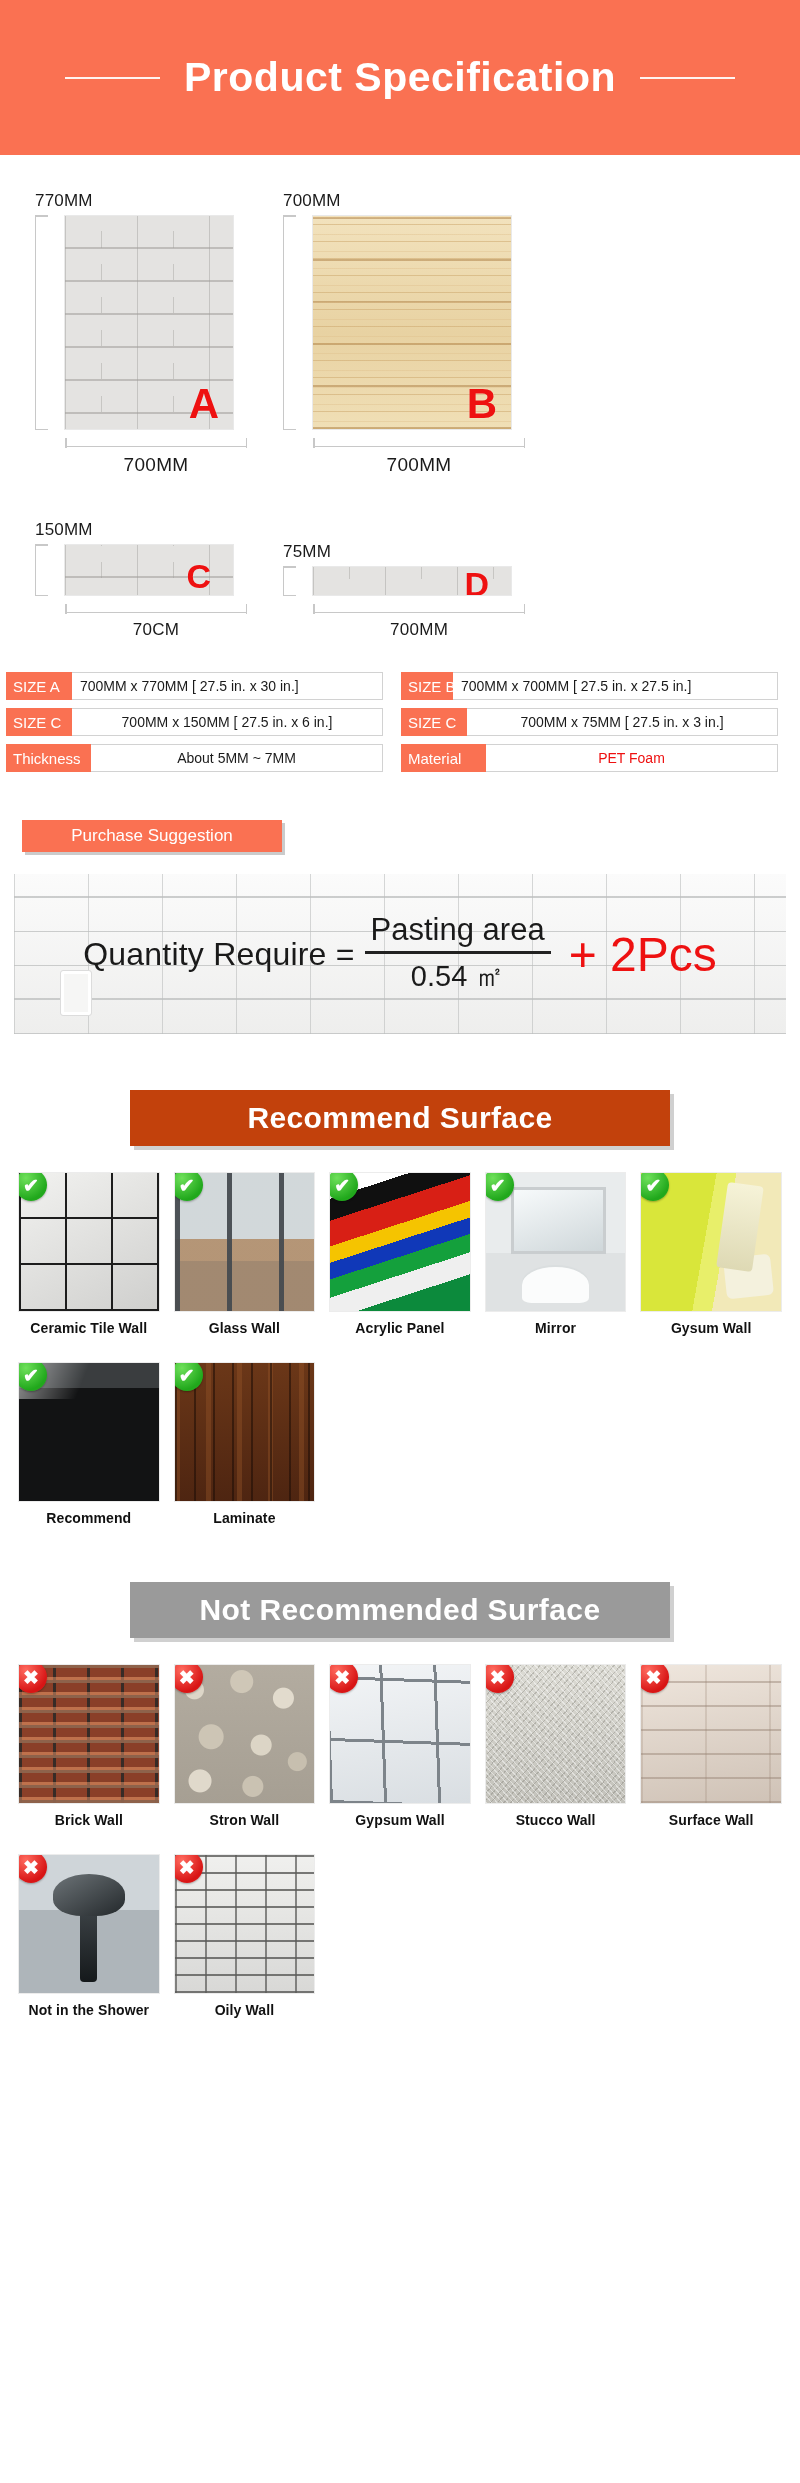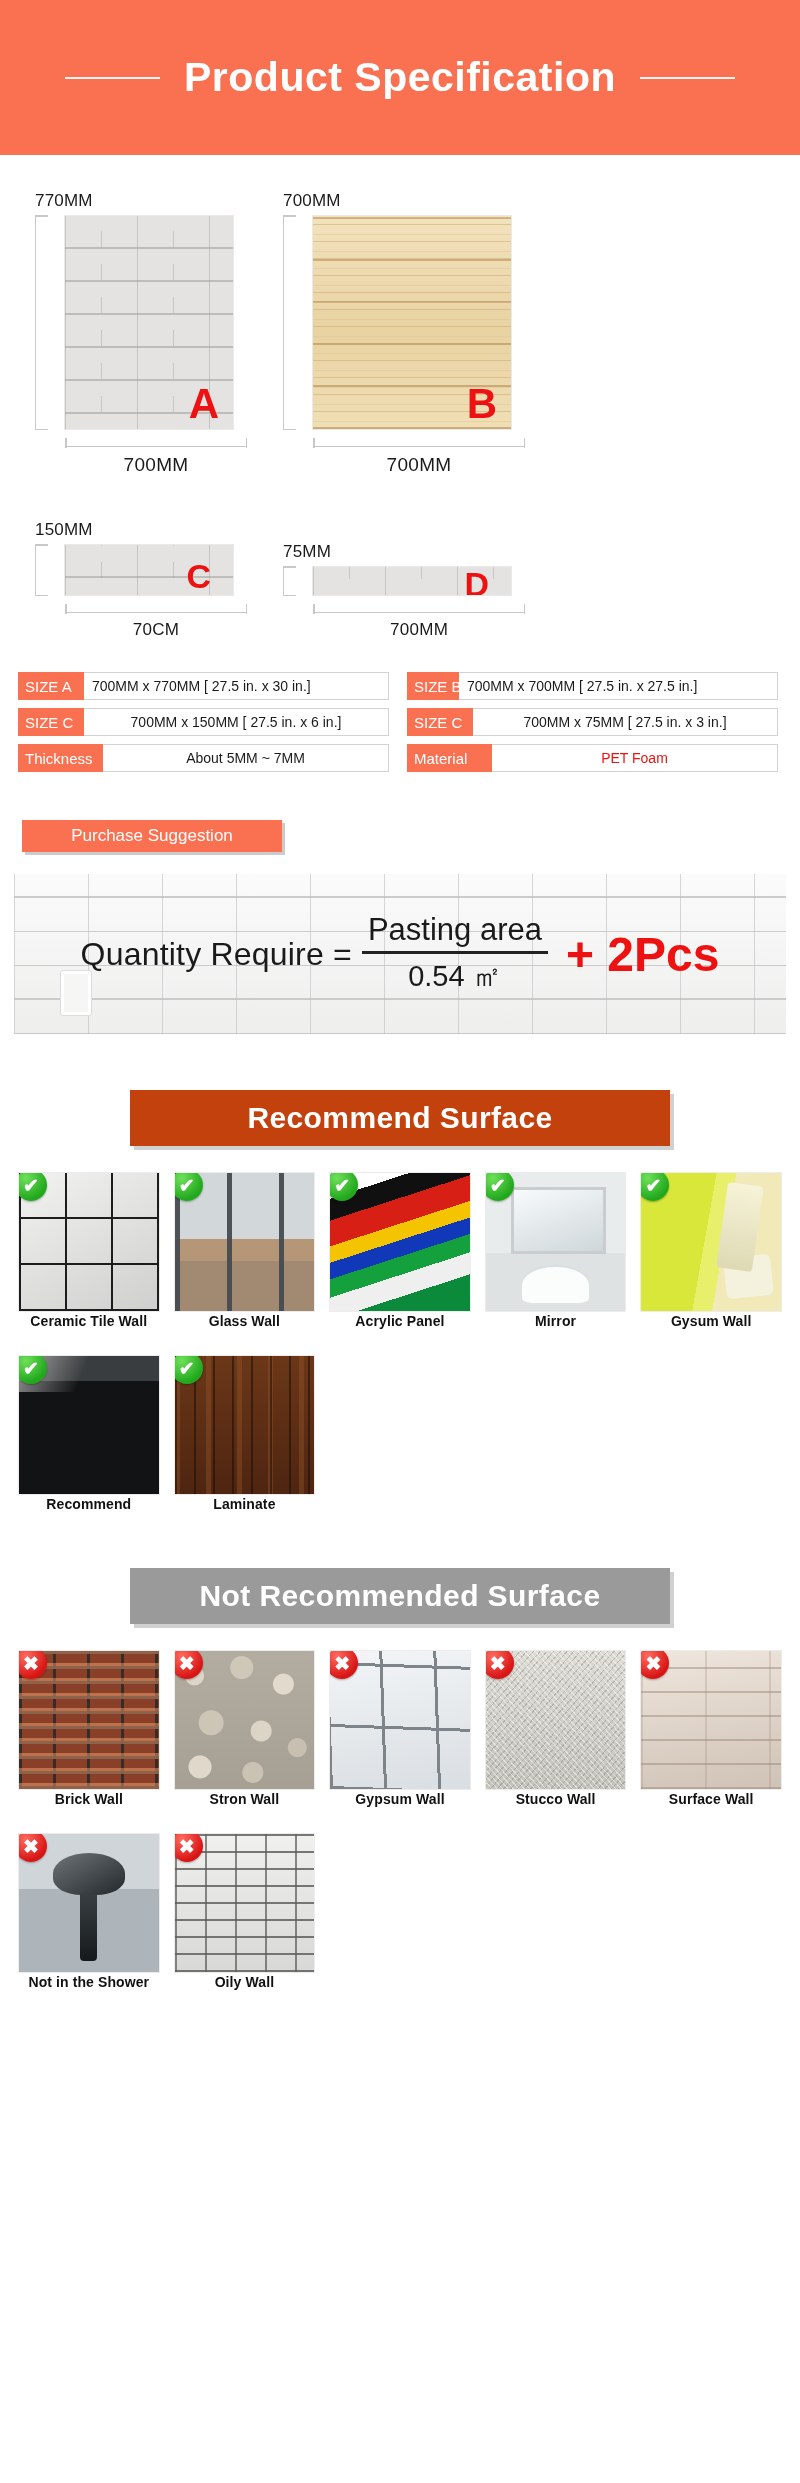--- a/index.html
+++ b/index.html
@@ -143,21 +143,21 @@
     font-size: 19px;
     margin-top: 7px;
     letter-spacing: .3px;
   }
   .h-label.sm { font-size: 17px; }
 
   
   .spec-tables {
     display: flex;
     gap: 18px;
-    padding: 32px 22px 0 18px;
+    padding: 32px 22px 0 6px;
   }
   .spec-col { flex: 1; display: flex; flex-direction: column; gap: 8px; }
   .spec-row { display: flex; height: 28px; }
   .spec-key {
     background: #fa7152;
     color: #ffffff;
     font-size: 15px;
     display: flex;
     align-items: center;
     padding: 0 7px;
@@ -219,21 +219,21 @@
     box-shadow: inset 0 0 0 3px #fff;
   }
   .f-lhs { font-size: 32px; letter-spacing: .2px; z-index: 2; }
   .f-frac { display: flex; flex-direction: column; align-items: center; z-index: 2; }
   .f-num { font-size: 31px; padding: 0 6px 3px 6px; }
   .f-bar { height: 3px; background: #222; width: 100%; }
   .f-den { font-size: 29px; padding-top: 3px; }
   .f-plus {
     color: #ee1111;
     font-size: 48px;
-    font-weight: bold;
+    font-weight: normal;
     z-index: 2;
     margin-left: 8px;
   }
 
   
   .section-head {
     margin: 56px auto 0 auto;
     width: 540px;
     height: 56px;
     color: #ffffff;
@@ -274,21 +274,21 @@
     justify-content: center;
     color: #fff;
     font-size: 19px;
     font-weight: bold;
     z-index: 5;
     box-shadow: 0 1px 2px rgba(0,0,0,.3);
   }
   .badge.ok { background: radial-gradient(circle at 34% 28%, #6ee05a, #21a81c 70%); }
   .badge.no { background: radial-gradient(circle at 34% 28%, #ff6a5e, #d81515 70%); }
   .cap {
-    margin-top: 1px;
+    margin-top: 8px;
     text-align: center;
     font-size: 14px;
     font-weight: bold;
     color: #111;
     letter-spacing: .1px;
   }
   .grid.row2 { grid-template-columns: repeat(5, 1fr); }
 
   
   .t-ceramic {

